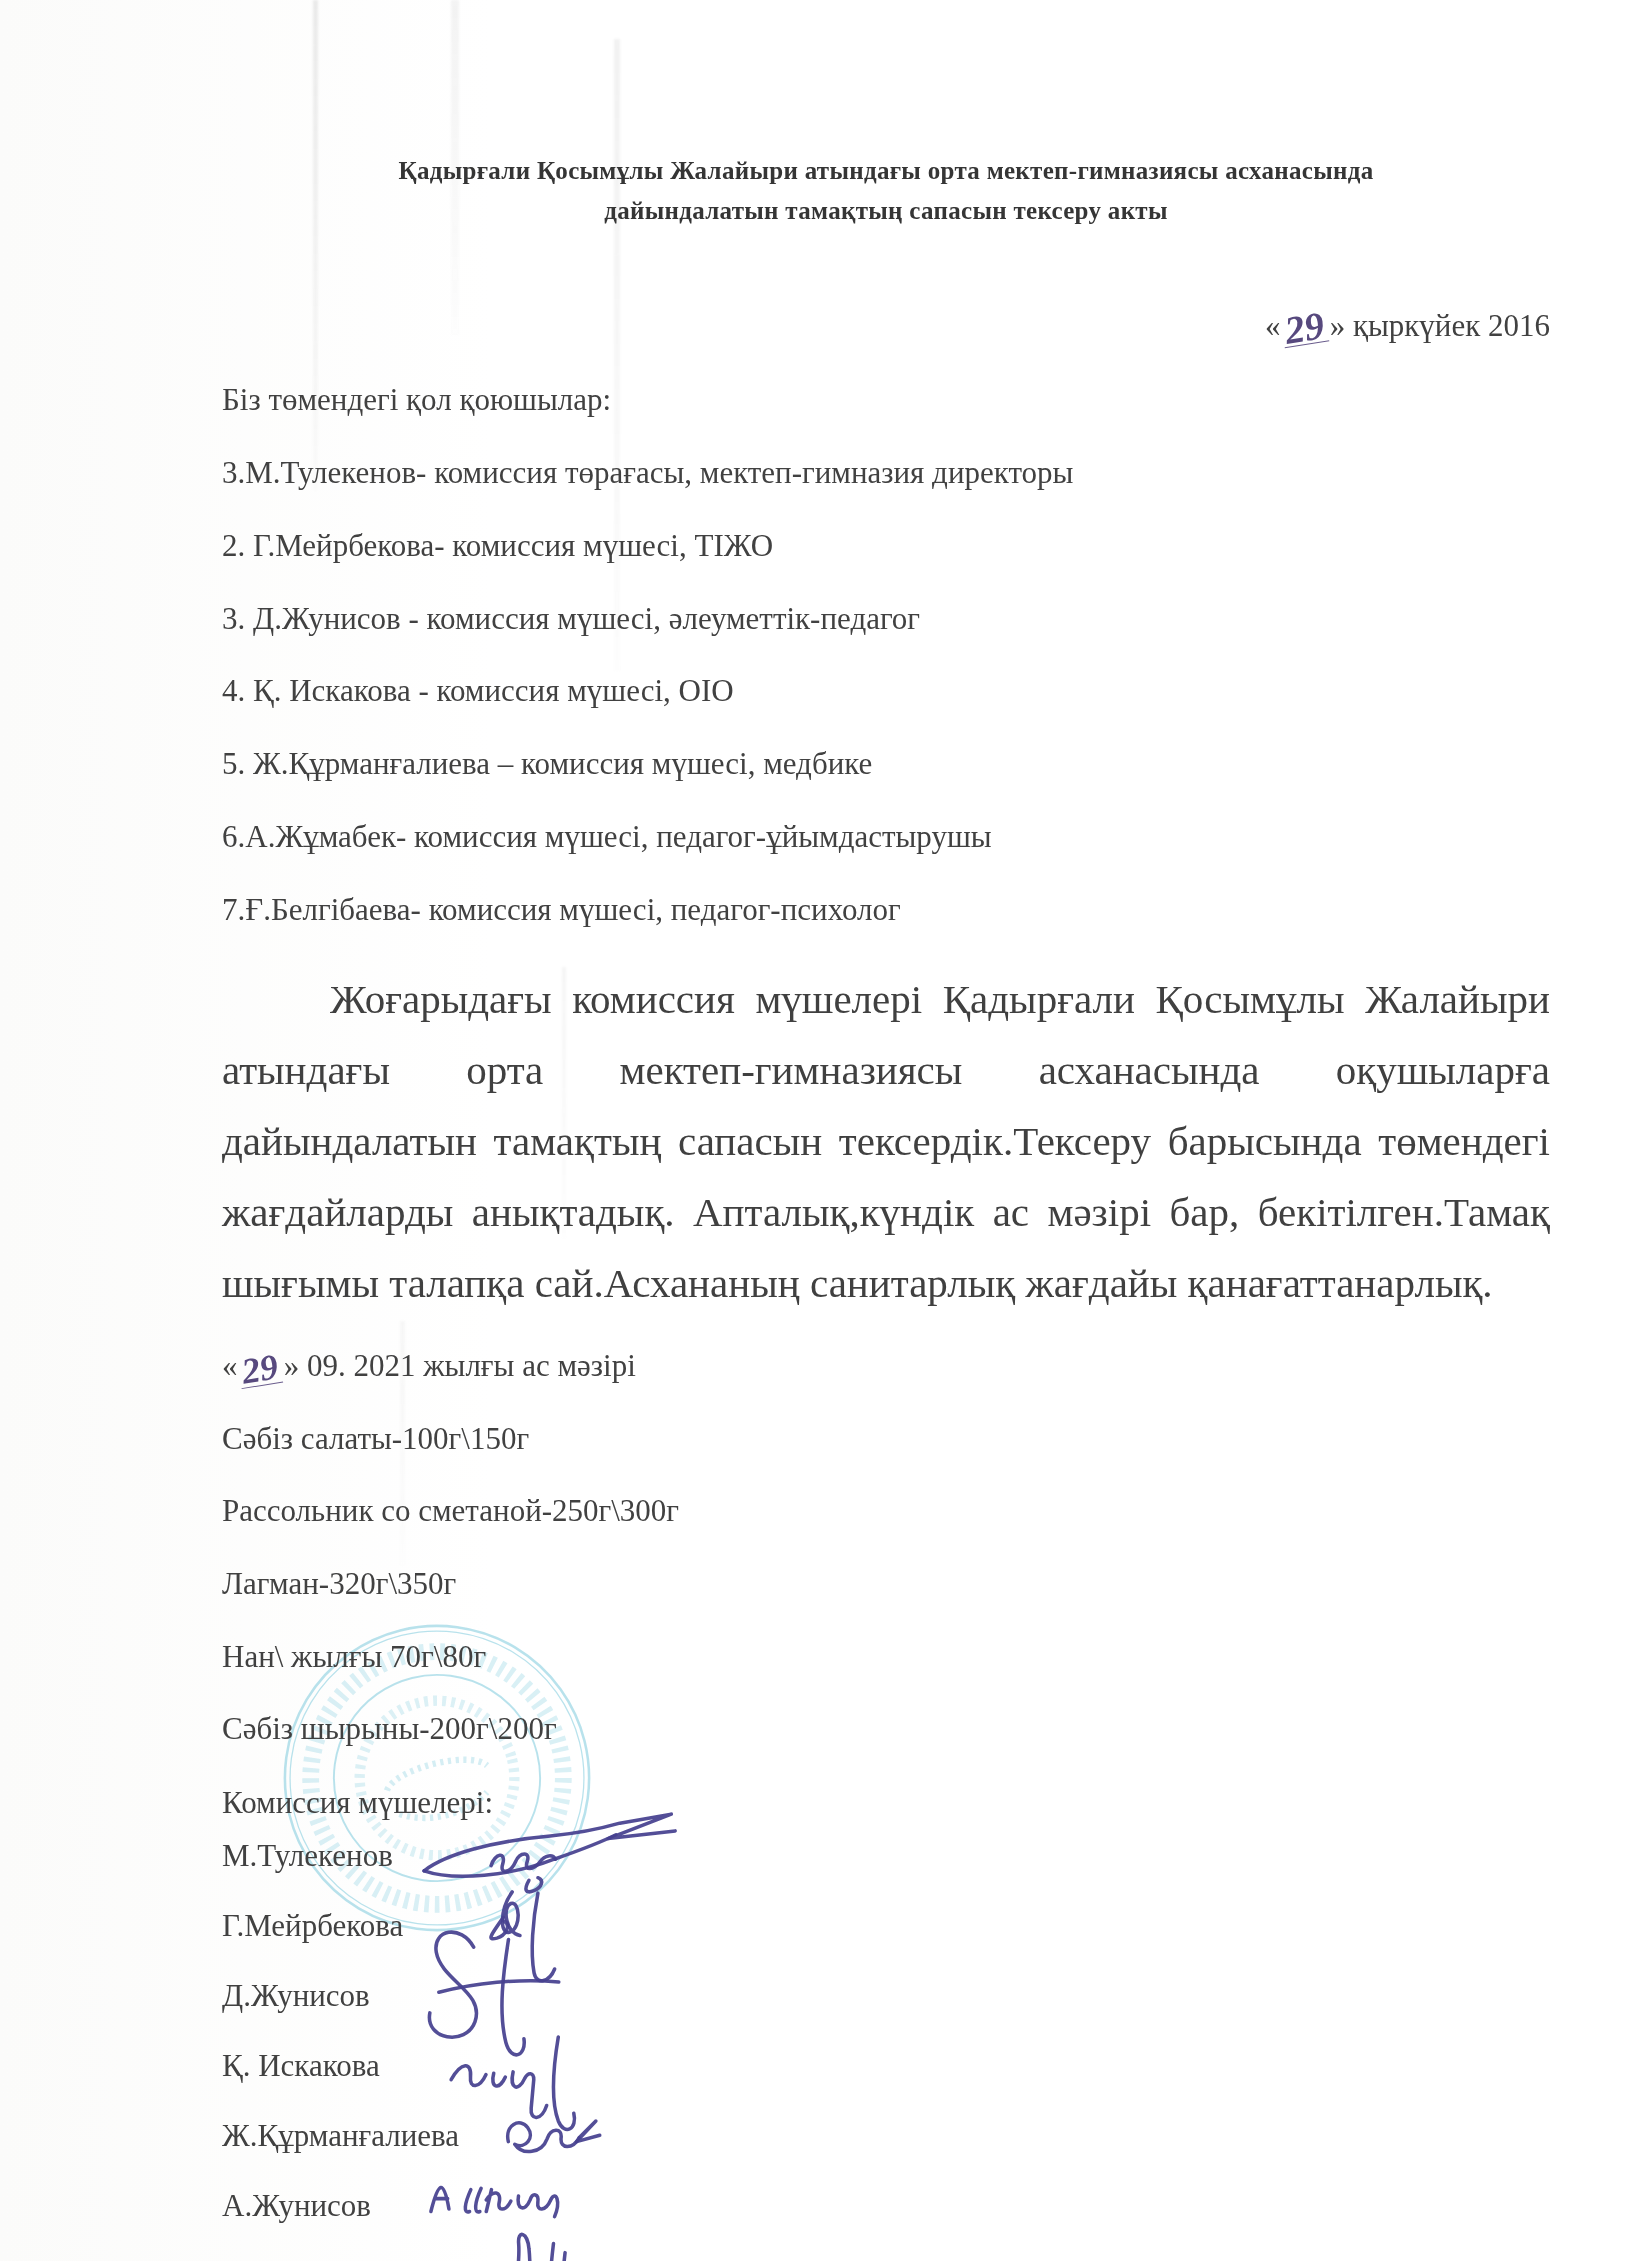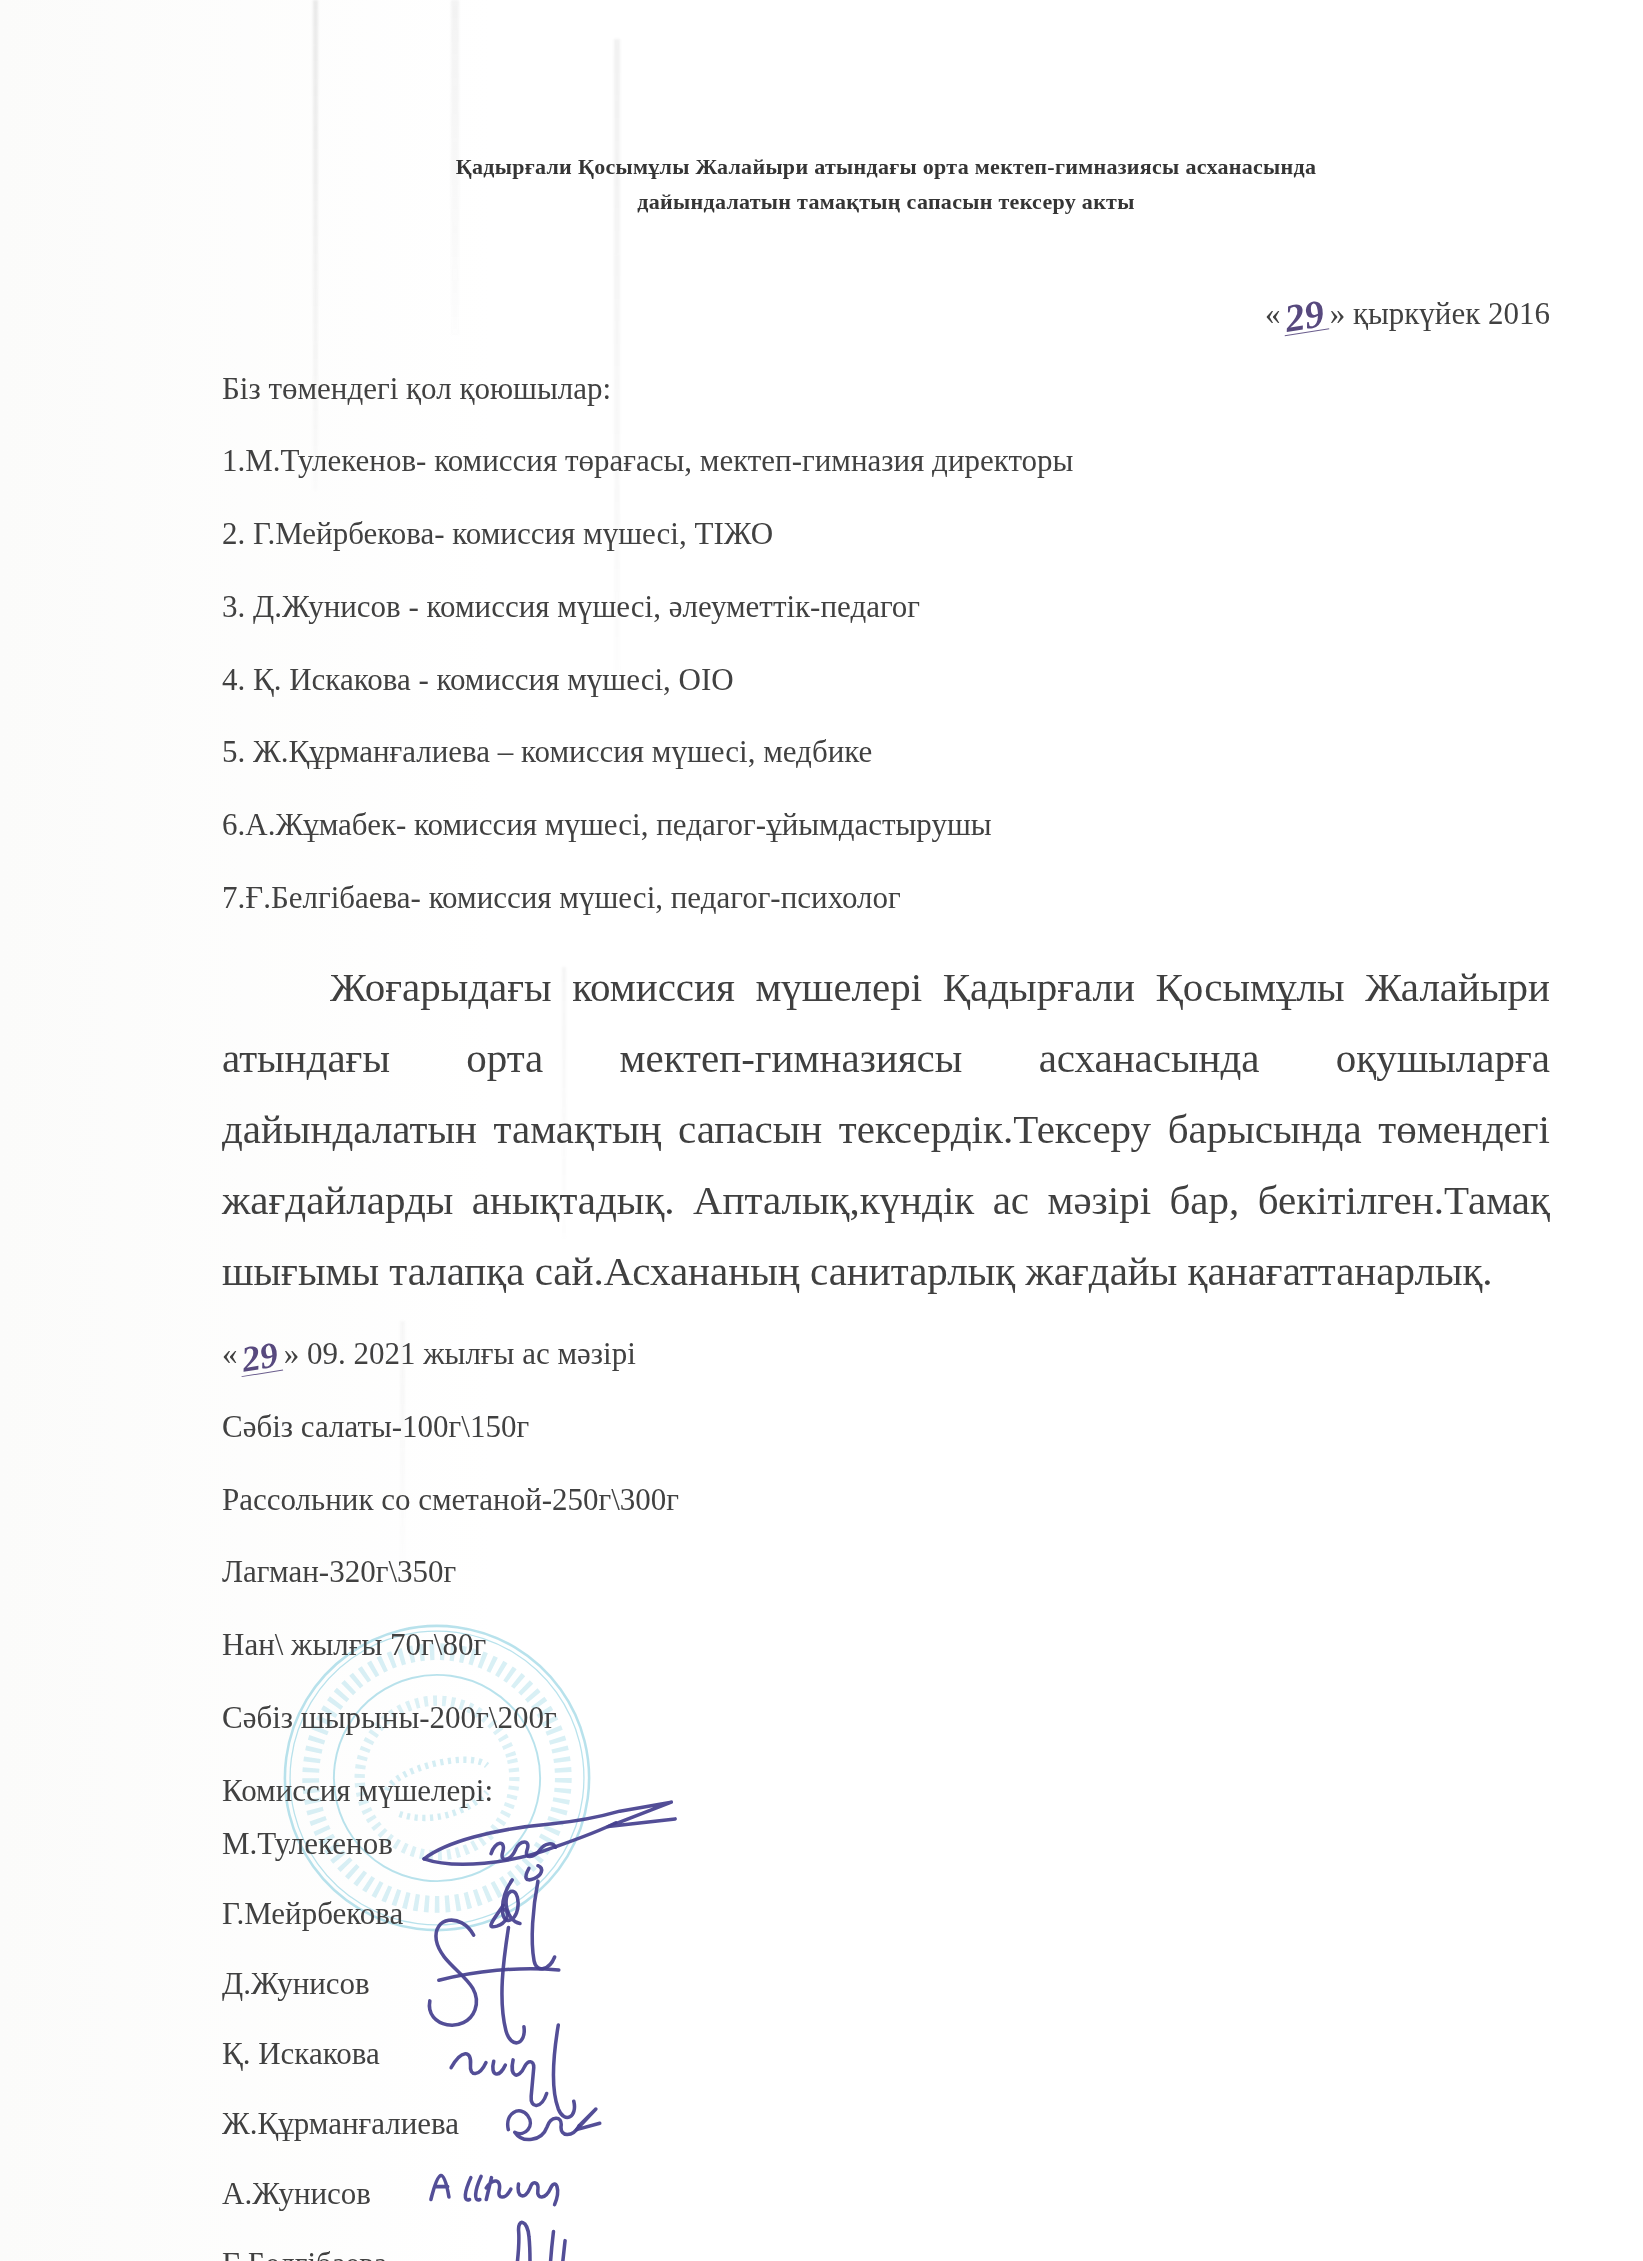--- a/index.html
+++ b/index.html
@@ -18,21 +18,21 @@
   .s2{left:451px;top:0;width:7.7px;height:335px;opacity:.6;}
   .s3{left:614px;top:39px;width:5.8px;height:632px;opacity:.7;}
   .s4{left:562px;top:967px;width:3.9px;height:271px;opacity:.5;}
   .s5{left:400px;top:1321px;width:4.5px;height:245px;opacity:.4;}
 
   .content{position:absolute;left:222px;top:0;width:1328px;}
 
   .title{
     padding-top:134px;
     text-align:center;
-    font-size:22px;font-weight:700;color:#353535;
+    font-size:25px;font-weight:700;color:#353535;
     line-height:1.62;letter-spacing:0.3px;
   }
   .date-line{
     margin-top:75px;
     text-align:right;
     font-size:31px;
   }
   .hand{
     display:inline-block;
     font-style:italic;font-weight:700;
@@ -99,21 +99,21 @@
   </svg>
 
   <div class="content">
 
     <h1 class="title"><span>Қадырғали Қосымұлы Жалайыри атындағы орта мектеп-гимназиясы асханасында</span><br><span>дайындалатын тамақтың сапасын тексеру акты</span></h1>
 
     <div class="date-line text-line"><span>«</span><span class="hand">29</span><span>»</span><span> қыркүйек 2016</span></div>
 
     <div class="text-line intro">Біз төмендегі қол қоюшылар:</div>
 
-    <div class="text-line member">1.М.Тулекенов- комиссия  төрағасы, мектеп-гимназия директоры</div>
+    <div class="text-line member">3.М.Тулекенов- комиссия  төрағасы, мектеп-гимназия директоры</div>
     <div class="text-line member">2. Г.Мейрбекова- комиссия мүшесі, ТІЖО</div>
     <div class="text-line member">3. Д.Жунисов -   комиссия мүшесі, әлеуметтік-педагог</div>
     <div class="text-line member">4. Қ. Искакова  - комиссия мүшесі, ОІО</div>
     <div class="text-line member">5. Ж.Құрманғалиева – комиссия мүшесі,    медбике</div>
     <div class="text-line member">6.А.Жұмабек- комиссия мүшесі, педагог-ұйымдастырушы</div>
     <div class="text-line member">7.Ғ.Белгібаева- комиссия мүшесі, педагог-психолог</div>
 
     <div class="para">Жоғарыдағы комиссия мүшелері Қадырғали Қосымұлы Жалайыри атындағы орта мектеп-гимназиясы асханасында оқушыларға дайындалатын тамақтың сапасын тексердік.Тексеру барысында төмендегі жағдайларды анықтадық. Апталық,күндік ас мәзірі бар, бекітілген.Тамақ шығымы талапқа сай.Асхананың санитарлық жағдайы қанағаттанарлық.</div>
 
     <div class="text-line menu-date"><span>«</span><span class="hand small">29</span><span>»</span><span> 09. 2021 жылғы ас мәзірі</span></div>

